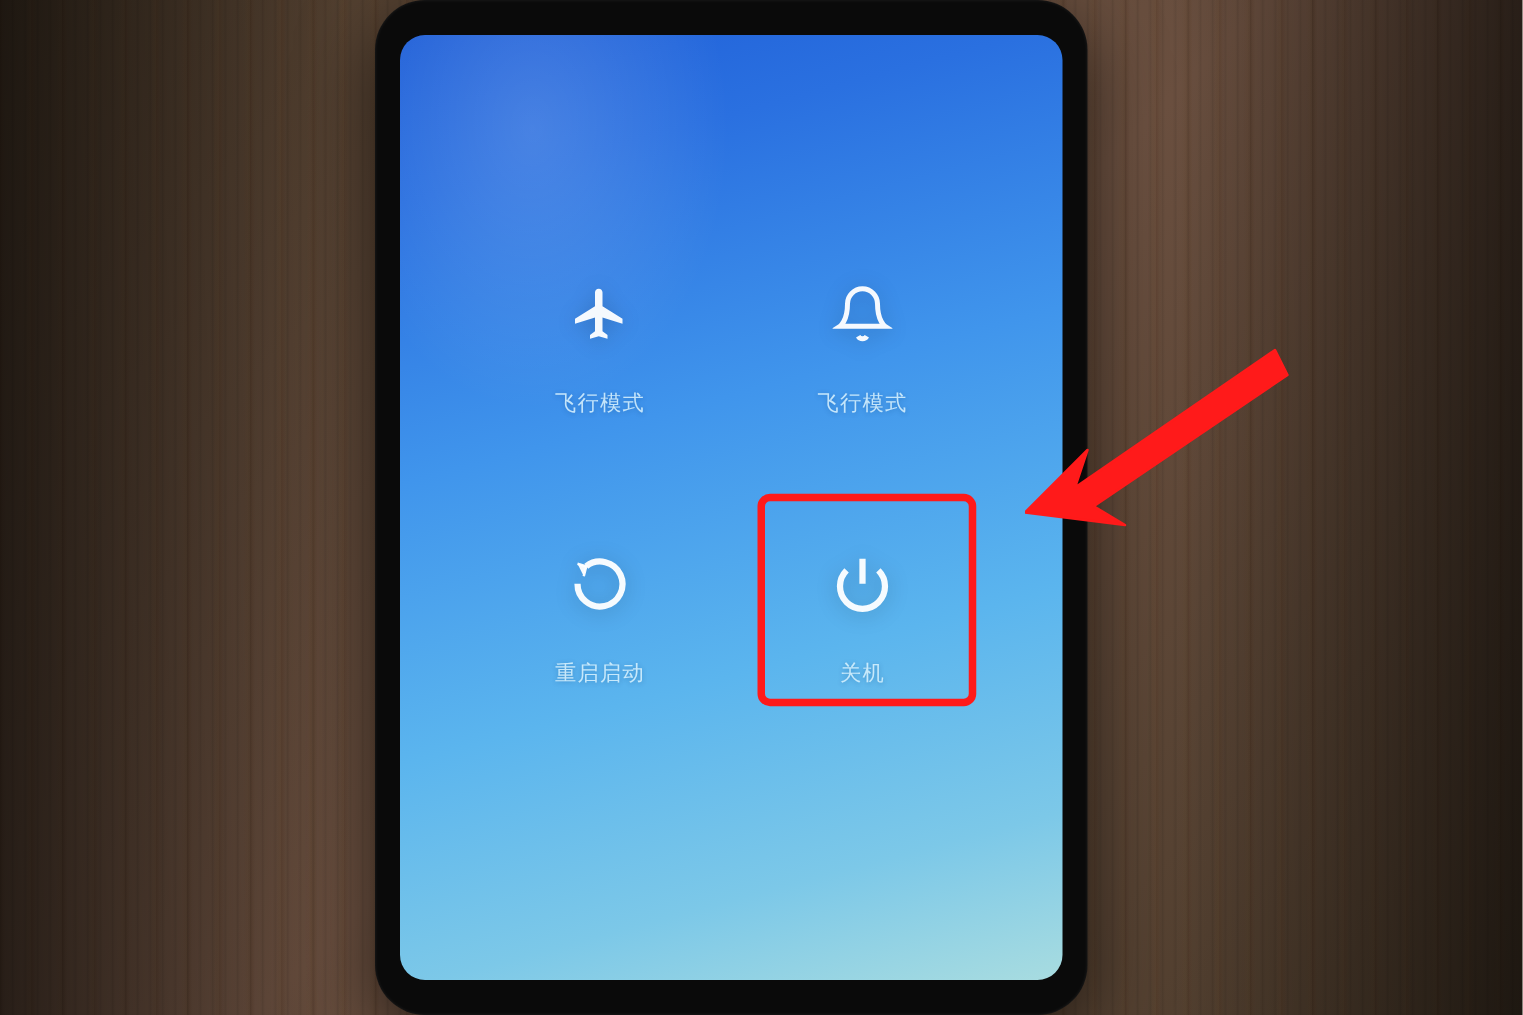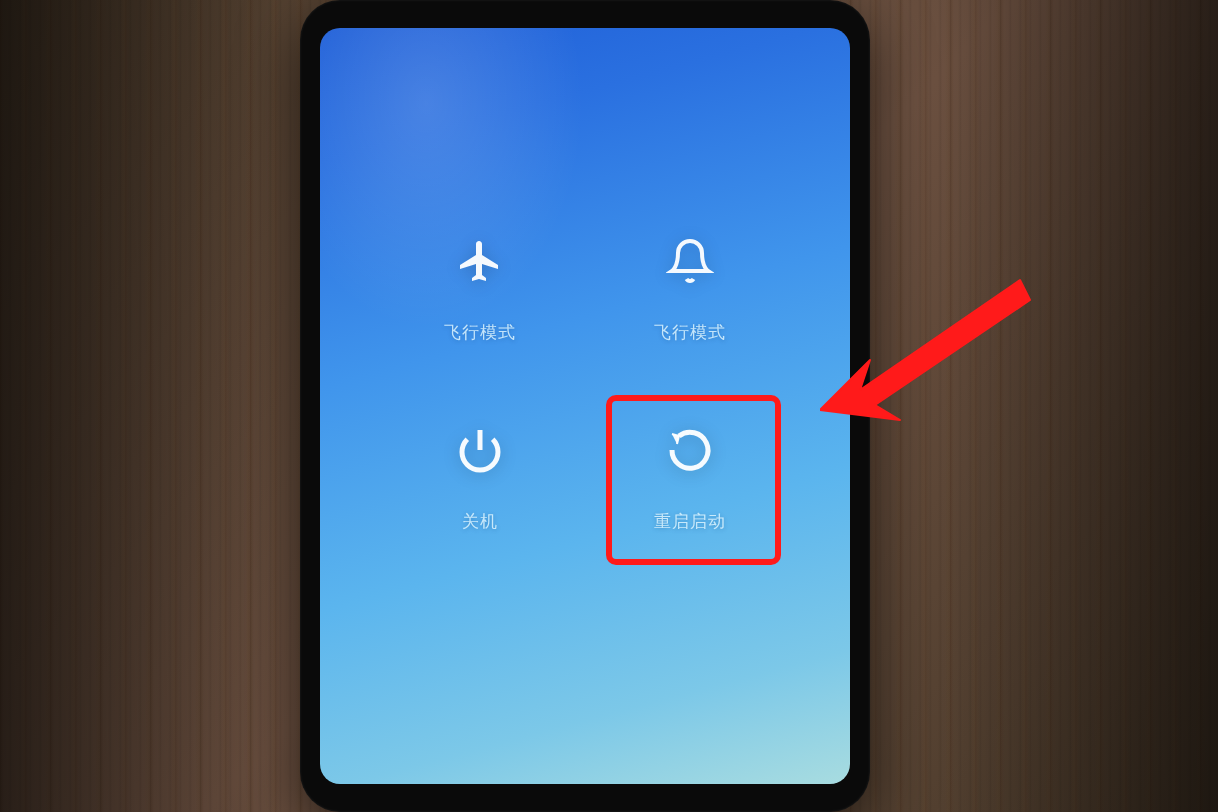--- a/index.html
+++ b/index.html
@@ -88,27 +88,27 @@
       top: -20%;
       left: -10%;
       width: 60%;
       height: 60%;
       background: radial-gradient(ellipse, rgba(255,255,255,0.15) 0%, transparent 70%);
       pointer-events: none;
     }
     
     .menu-grid {
       position: absolute;
-      top: 164px;
+      top: 154px;
       left: 50%;
       transform: translateX(-50%);
       display: grid;
       grid-template-columns: 190px 190px;
       grid-template-rows: 180px 180px;
-      gap: 9px 20px;
+      gap: 36px 20px;
     }
     
     .menu-item {
       display: flex;
       flex-direction: column;
       align-items: center;
       justify-content: center;
       padding-top: 10px;
     }
     
@@ -183,35 +183,35 @@
             <path d="M18 8A6 6 0 0 0 6 8c0 7-3 9-3 9h18s-3-2-3-9" stroke-width="2"></path>
             <path d="M13.73 21a2 2 0 0 1-3.46 0" stroke-width="2"></path>
           </svg>
         </div>
         <span class="menu-label">飞行模式</span>
       </div>
 
       <div class="menu-item">
         <div class="icon-wrapper">
           <svg viewBox="0 0 24 24">
+            <path d="M3 12 A 9 9 0 1 0 6.5 5" stroke-width="2.5"></path>
+            <polyline points="3 4 6.5 5 5.5 9" fill="rgba(255,255,255,0.95)" stroke="rgba(255,255,255,0.95)" stroke-width="1"></polyline>
+          </svg>
+        </div>
+        <span class="menu-label">重启启动</span>
+      </div>
+
+      <div class="menu-item">
+        <div class="icon-wrapper">
+          <svg viewBox="0 0 24 24">
             <path d="M18.36 6.64a9 9 0 1 1-12.73 0" stroke-width="2.5"></path>
             <line x1="12" y1="2" x2="12" y2="12" stroke-width="2.5"></line>
           </svg>
         </div>
         <span class="menu-label">关机</span>
-      </div>
-
-      <div class="menu-item">
-        <div class="icon-wrapper">
-          <svg viewBox="0 0 24 24">
-            <path d="M3 12 A 9 9 0 1 0 6.5 5" stroke-width="2.5"></path>
-            <polyline points="3 4 6.5 5 5.5 9" fill="rgba(255,255,255,0.95)" stroke="rgba(255,255,255,0.95)" stroke-width="1"></polyline>
-          </svg>
-        </div>
-        <span class="menu-label">重启启动</span>
       </div>
 
     </div>
   </div>
 </div>
 
 <div class="highlight-box"></div>
 
 <div class="arrow">
   <svg width="220" height="200" viewBox="0 0 220 200">

